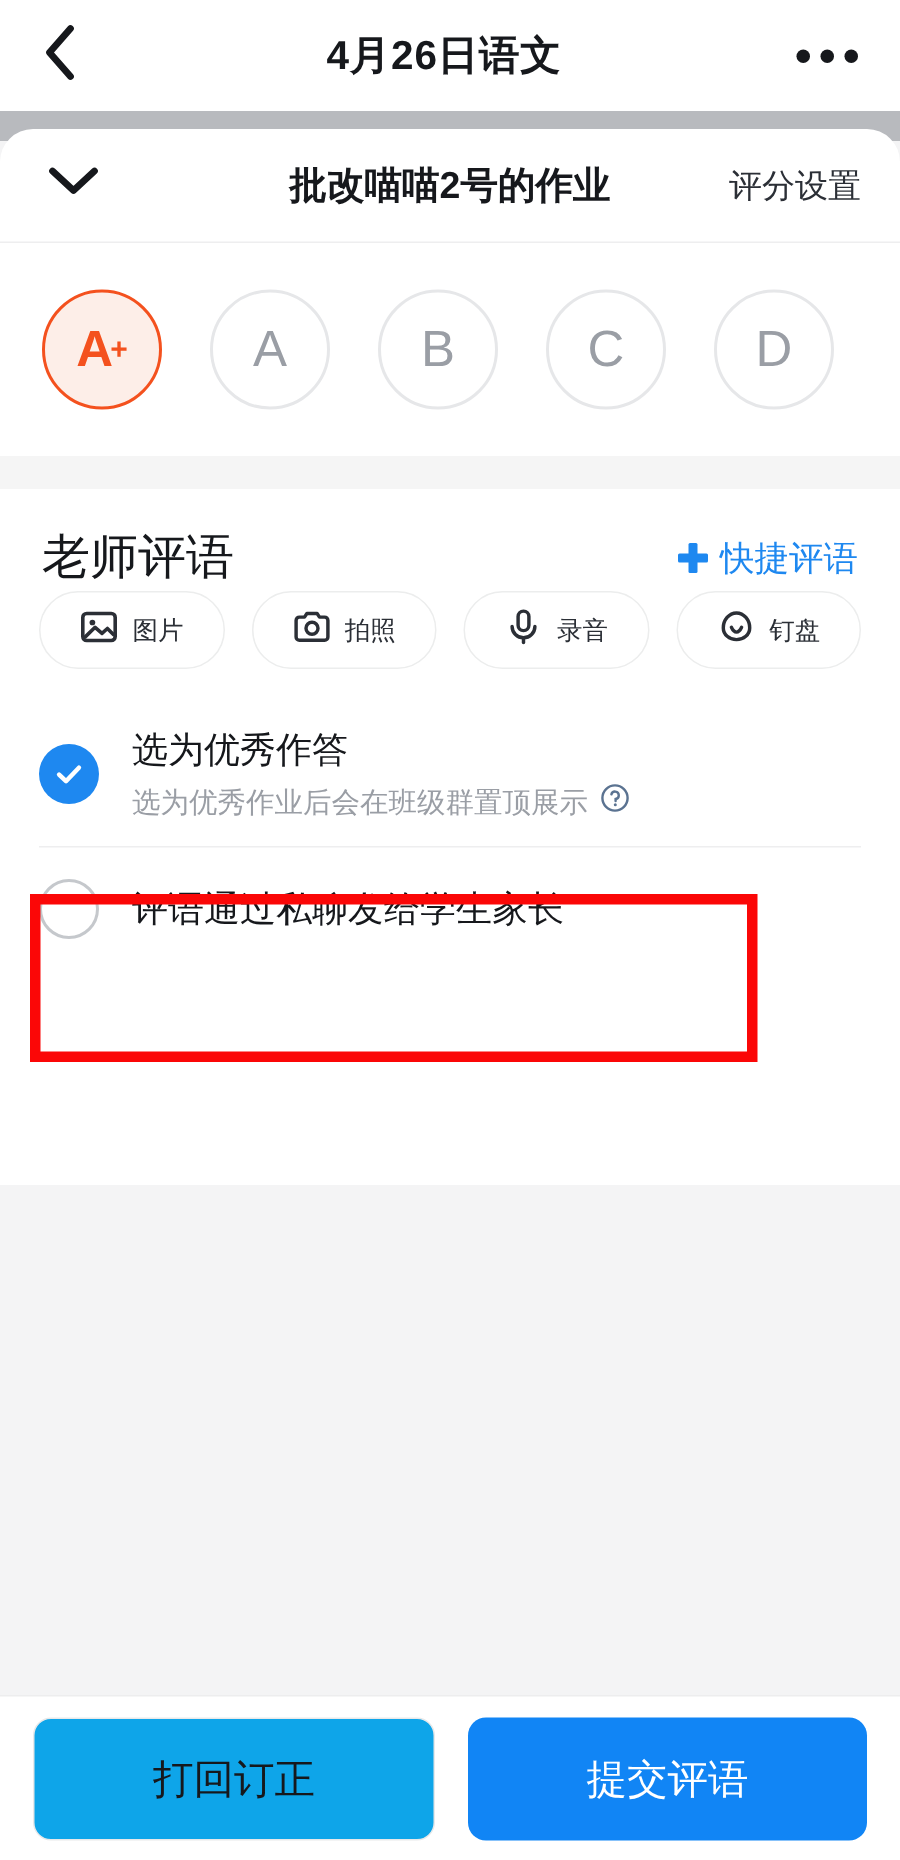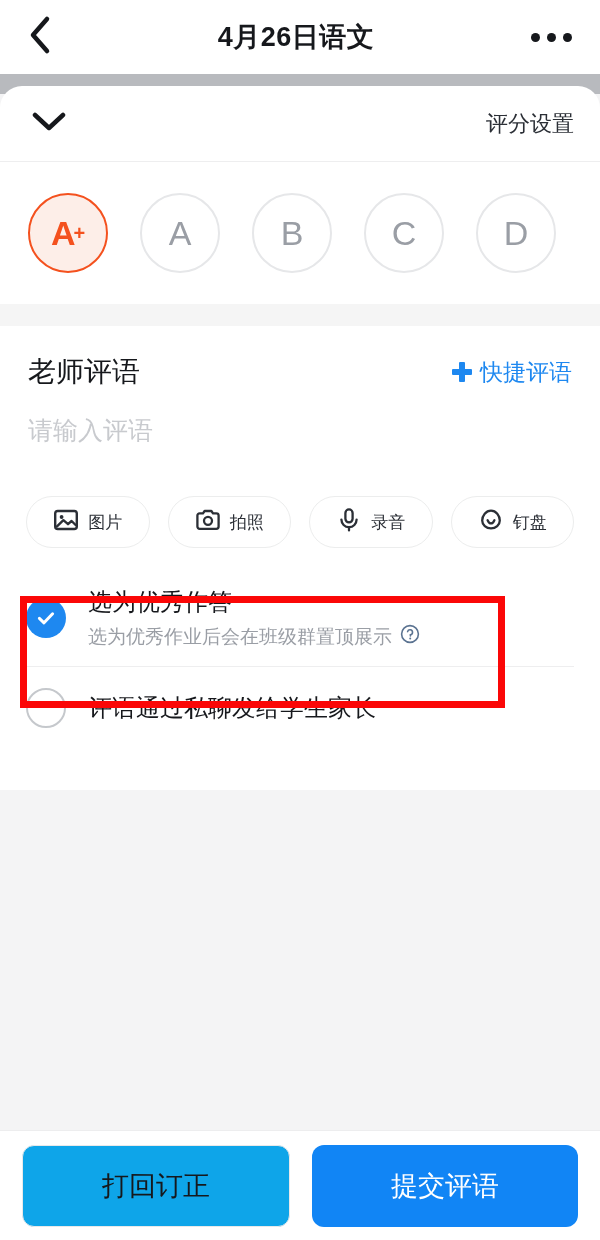--- a/index.html
+++ b/index.html
@@ -114,21 +114,21 @@
 
   
   .sep-band { height: 22px; background: #f5f5f5; }
 
   
   .comment-sec { padding: 26px 28px 0 28px; }
   .comment-head {
     display: flex; align-items: center; justify-content: space-between;
     height: 40px;
   }
-  .comment-label { font-size: 28px; color: #16181c; font-weight: 400; }
+  .comment-label { font-size: 32px; color: #16181c; font-weight: 400; }
   .quick-comment {
     display: flex; align-items: center; gap: 8px;
     color: #1e88f0; font-size: 23px; cursor: pointer;
   }
   .plus-icon {
     position: relative; width: 20px; height: 20px; display: inline-block;
   }
   .plus-icon::before, .plus-icon::after {
     content: ""; position: absolute; background: #1e88f0; border-radius: 1px;
   }
@@ -250,20 +250,21 @@
   <div class="card">
 
     <div class="sheet-header">
       <div class="sheet-chevron">
         <span>
           <svg width="34" height="22" viewBox="0 0 34 22" fill="none">
             <path d="M3 4 L17 17 L31 4" stroke="#16181c" stroke-width="4.5" stroke-linecap="round" stroke-linejoin="round"></path>
           </svg>
         </span>
       </div>
+      <div class="sheet-title">批改喵喵2号的作业</div>
       <div class="sheet-action">评分设置</div>
     </div>
 
     <div class="grades">
       <div class="grade selected">
         <span>A</span>
           <span class="plus-sup">+</span>
       </div>
       <div class="grade">A</div>
       <div class="grade">B</div>
@@ -274,21 +275,20 @@
     <div class="sep-band"></div>
 
     <div class="comment-sec">
       <div class="comment-head">
         <div class="comment-label">老师评语</div>
         <div class="quick-comment">
           <span class="plus-icon"></span>
           <span>快捷评语</span>
         </div>
       </div>
-      <div class="comment-input">请输入评语</div>
     </div>
 
     <div class="attach-row">
 
       <div class="pill">
         <span>
           <svg width="26" height="26" viewBox="0 0 26 26" fill="none">
             <rect x="2.2" y="4" width="21.6" height="18" rx="2.6" stroke="#2b2f36" stroke-width="2.4"></rect>
             <circle cx="8.6" cy="10" r="1.9" fill="#2b2f36"></circle>
             <path d="M4 19.4 L10.4 13.2 L15 17.2 L18.6 14 L22.6 18" stroke="#2b2f36" stroke-width="2.4" stroke-linecap="round" stroke-linejoin="round"></path>

